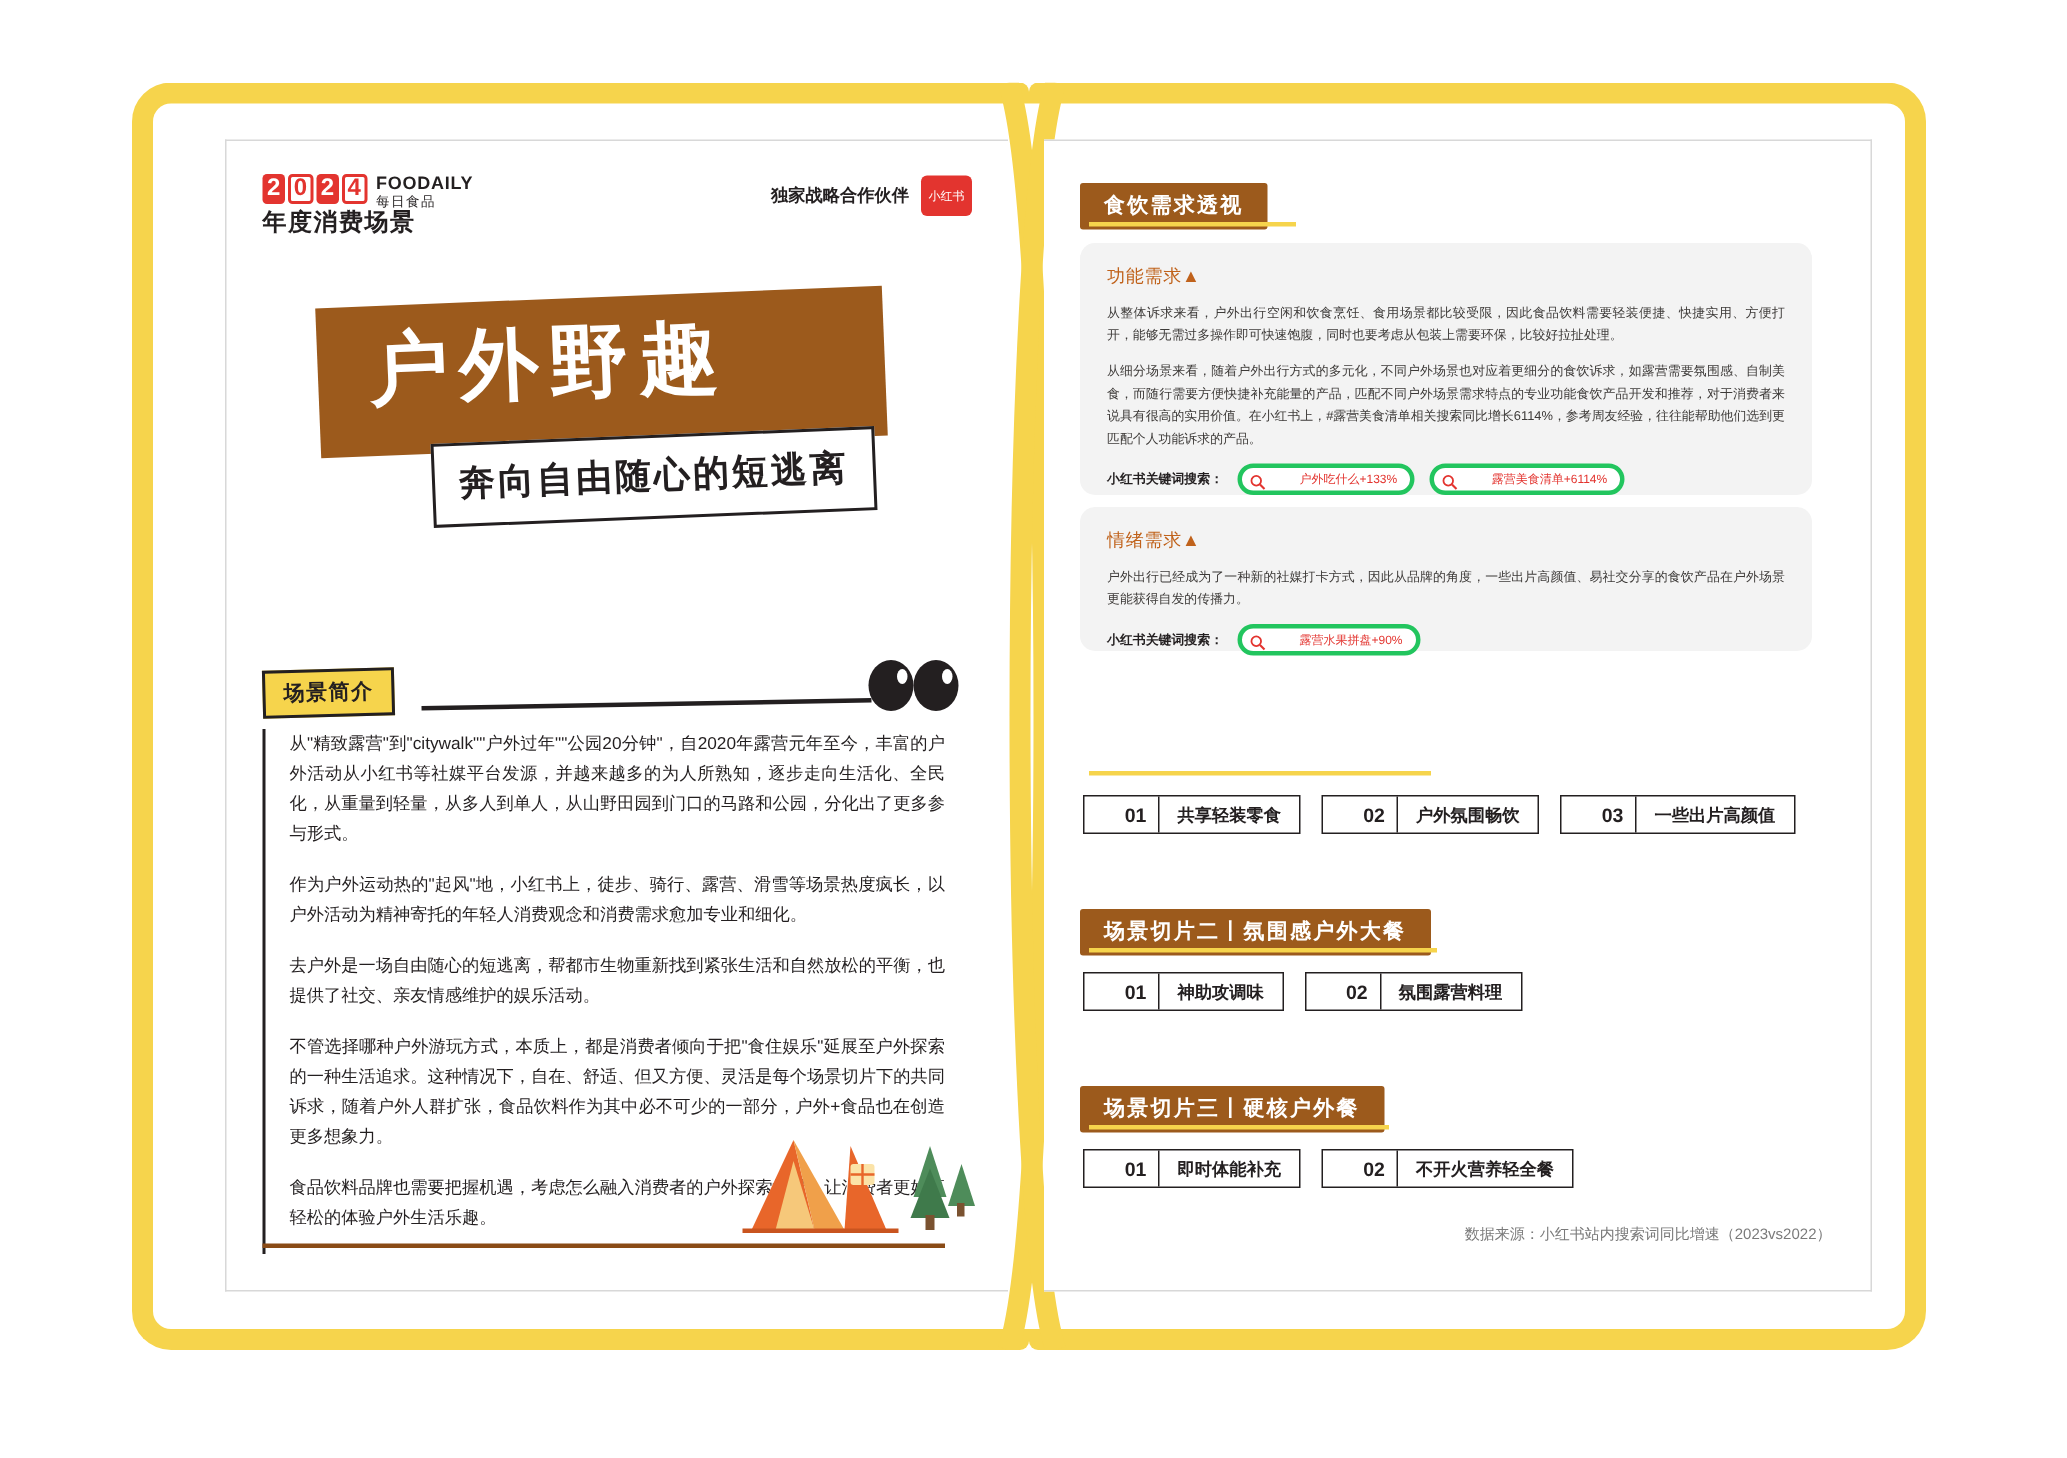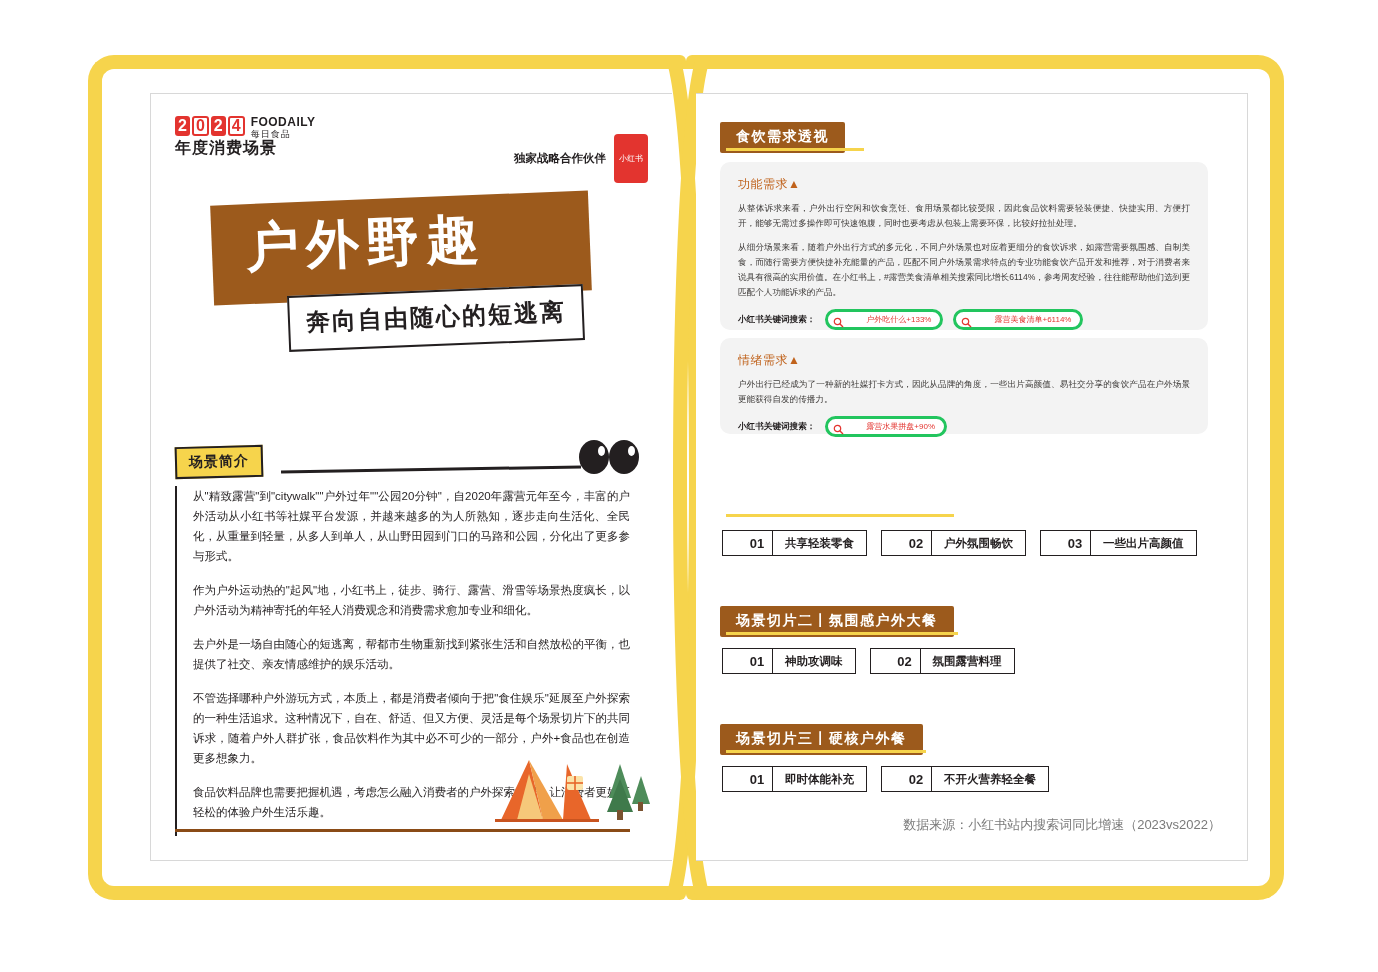--- a/index.html
+++ b/index.html
@@ -124,35 +124,35 @@
     left: 24px;
     top: 44px;
     font-size: 16px;
     font-weight: bold;
     letter-spacing: 1px;
     color: #231f20;
   }
   .partner {
     position: absolute;
     right: 24px;
-    top: 40px;
+    top: 23px;
     display: flex;
     align-items: center;
     gap: 8px;
   }
   .partner-label {
     font-size: 11.5px;
     font-weight: bold;
     color: #231f20;
   }
   .partner-badge {
     background: #e3342f;
     color: #fff;
     font-size: 8px;
-    padding: 19px 5px;
+    padding: 8px 5px;
     border-radius: 4px;
     white-space: nowrap;
   }
 
   
   .title-wrap {
     position: absolute;
     left: 55px;
     top: 92px;
     width: 430px;
@@ -393,21 +393,21 @@
     font-size: 11.5px;
     font-weight: bold;
     color: #231f20;
     white-space: nowrap;
   }
 
   .source-note {
     position: absolute;
     right: 26px;
     top: 722px;
-    font-size: 13px;
+    font-size: 10px;
     color: #7a7a7a;
   }
 </style>
 </head>
 <body>
 
 <div class="book-frame">
 
   <div class="frame-left"></div>
   <div class="frame-right"></div>

